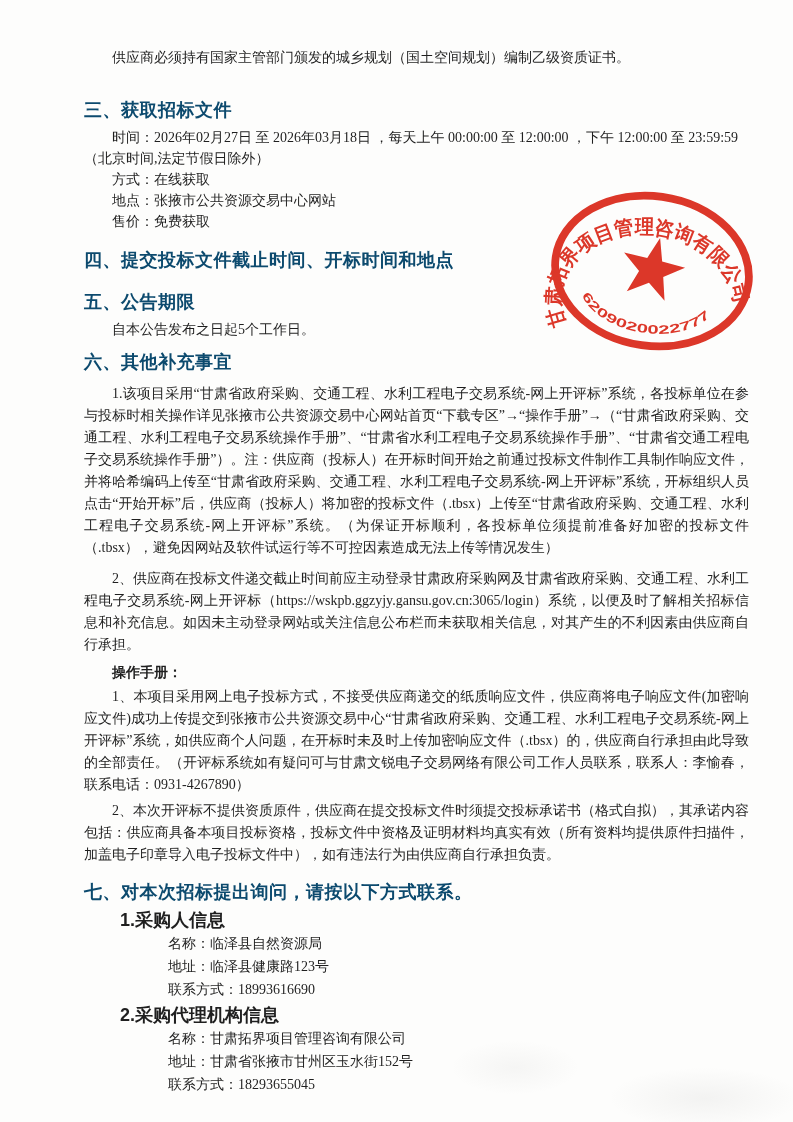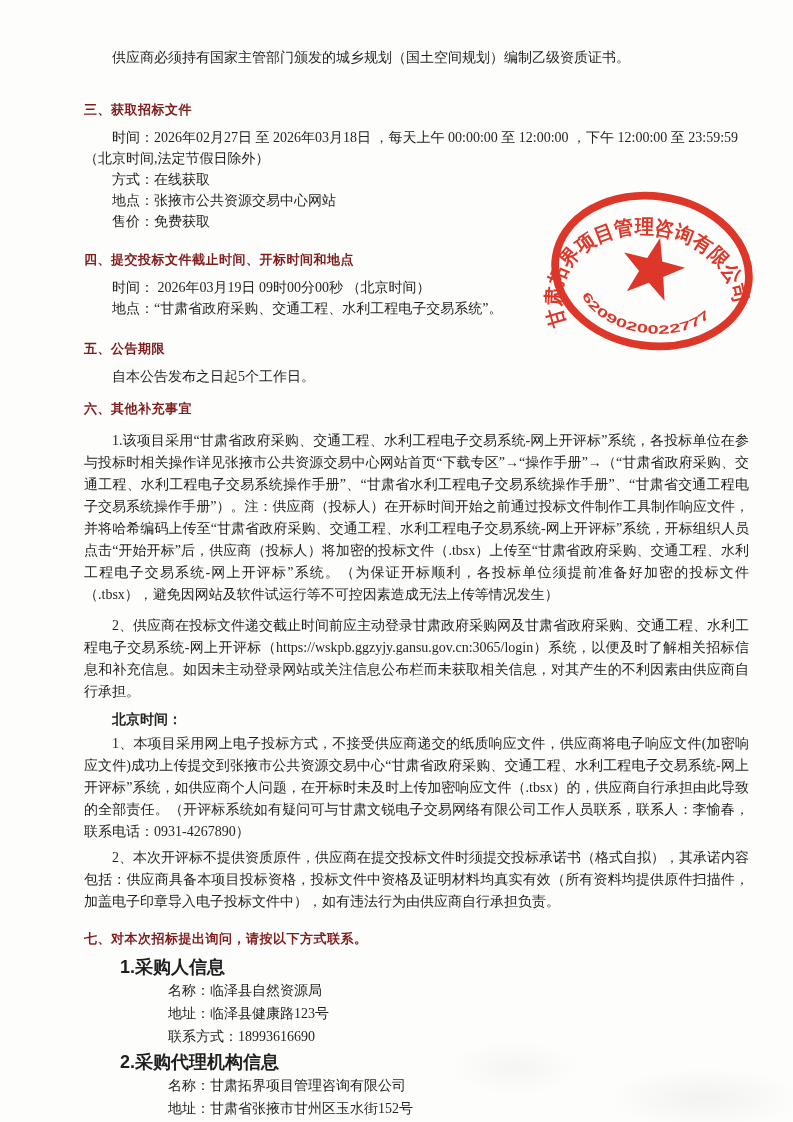--- a/index.html
+++ b/index.html
@@ -15,24 +15,24 @@
   .doc{
     position:absolute;
     left:84px;top:48px;right:44px;
     font-size:14px;
     font-weight:500;
   }
   .line{line-height:21px;margin:0;}
   .indent{text-indent:2em;}
   .intro{line-height:20px;text-indent:2em;}
   .sec-title{
-    font-size:13px;font-weight:700;line-height:24px;
+    font-size:18px;font-weight:700;line-height:24px;
     font-family:"Liberation Sans","DejaVu Sans",sans-serif;
     letter-spacing:.5px;
-    color:#7f1d1d;
+    color:#0c4a6e;
   }
   .s3-title{margin-top:30px;}
   .s3-lines{margin-top:5px;}
   .s4-title{margin-top:16px;}
   .s5-title{margin-top:18px;}
   .s6-title{margin-top:10px;}
   .s7-title{margin-top:14px;}
   .p{
     text-indent:2em;
     text-align:justify;
@@ -81,32 +81,28 @@
     <div class="sec-title s3-title">三、获取招标文件</div>
     <div class="s3-lines">
       <div class="line indent">时间：2026年02月27日 至 2026年03月18日 ，每天上午 00:00:00 至 12:00:00 ，下午 12:00:00 至 23:59:59</div>
       <div class="line">（北京时间,法定节假日除外）</div>
       <div class="line indent">方式：在线获取</div>
       <div class="line indent">地点：张掖市公共资源交易中心网站</div>
       <div class="line indent">售价：免费获取</div>
     </div>
 
     <div class="sec-title s4-title">四、提交投标文件截止时间、开标时间和地点</div>
-    <div class="s3-lines">
-      <div class="line indent">时间： 2026年03月19日 09时00分00秒 （北京时间）</div>
-      <div class="line indent">地点：“甘肃省政府采购、交通工程、水利工程电子交易系统”。</div>
-    </div>
 
     <div class="sec-title s5-title">五、公告期限</div>
     <div class="line indent" style="margin-top:5px;">自本公告发布之日起5个工作日。</div>
 
     <div class="sec-title s6-title">六、其他补充事宜</div>
     <p class="p p-gap">1.该项目采用“甘肃省政府采购、交通工程、水利工程电子交易系统-网上开评标”系统，各投标单位在参与投标时相关操作详见张掖市公共资源交易中心网站首页“下载专区”→“操作手册”→（“甘肃省政府采购、交通工程、水利工程电子交易系统操作手册”、“甘肃省水利工程电子交易系统操作手册”、“甘肃省交通工程电子交易系统操作手册”）。注：供应商（投标人）在开标时间开始之前通过投标文件制作工具制作响应文件，并将哈希编码上传至“甘肃省政府采购、交通工程、水利工程电子交易系统-网上开评标”系统，开标组织人员点击“开始开标”后，供应商（投标人）将加密的投标文件（.tbsx）上传至“甘肃省政府采购、交通工程、水利工程电子交易系统-网上开评标”系统。（为保证开标顺利，各投标单位须提前准备好加密的投标文件（.tbsx），避免因网站及软件试运行等不可控因素造成无法上传等情况发生）</p>
     <p class="p p-gap">2、供应商在投标文件递交截止时间前应主动登录甘肃政府采购网及甘肃省政府采购、交通工程、水利工程电子交易系统-网上开评标（https://wskpb.ggzyjy.gansu.gov.cn:3065/login）系统，以便及时了解相关招标信息和补充信息。如因未主动登录网站或关注信息公布栏而未获取相关信息，对其产生的不利因素由供应商自行承担。</p>
-    <div class="emph-label">北京时间：</div>
+    <div class="emph-label">操作手册：</div>
     <p class="p" style="margin-top:2px;">1、本项目采用网上电子投标方式，不接受供应商递交的纸质响应文件，供应商将电子响应文件(加密响应文件)成功上传提交到张掖市公共资源交易中心“甘肃省政府采购、交通工程、水利工程电子交易系统-网上开评标”系统，如供应商个人问题，在开标时未及时上传加密响应文件（.tbsx）的，供应商自行承担由此导致的全部责任。（开评标系统如有疑问可与甘肃文锐电子交易网络有限公司工作人员联系，联系人：李愉春，联系电话：0931-4267890）</p>
     <p class="p" style="margin-top:4px;">2、本次开评标不提供资质原件，供应商在提交投标文件时须提交投标承诺书（格式自拟），其承诺内容包括：供应商具备本项目投标资格，投标文件中资格及证明材料均真实有效（所有资料均提供原件扫描件，加盖电子印章导入电子投标文件中），如有违法行为由供应商自行承担负责。</p>
 
     <div class="sec-title s7-title">七、对本次招标提出询问，请按以下方式联系。</div>
     <div class="contact-block">
       <div class="item-head">1.采购人信息</div>
       <div class="item-line">名称：临泽县自然资源局</div>
       <div class="item-line">地址：临泽县健康路123号</div>
       <div class="item-line">联系方式：18993616690</div>
       <div class="item-head">2.采购代理机构信息</div>

